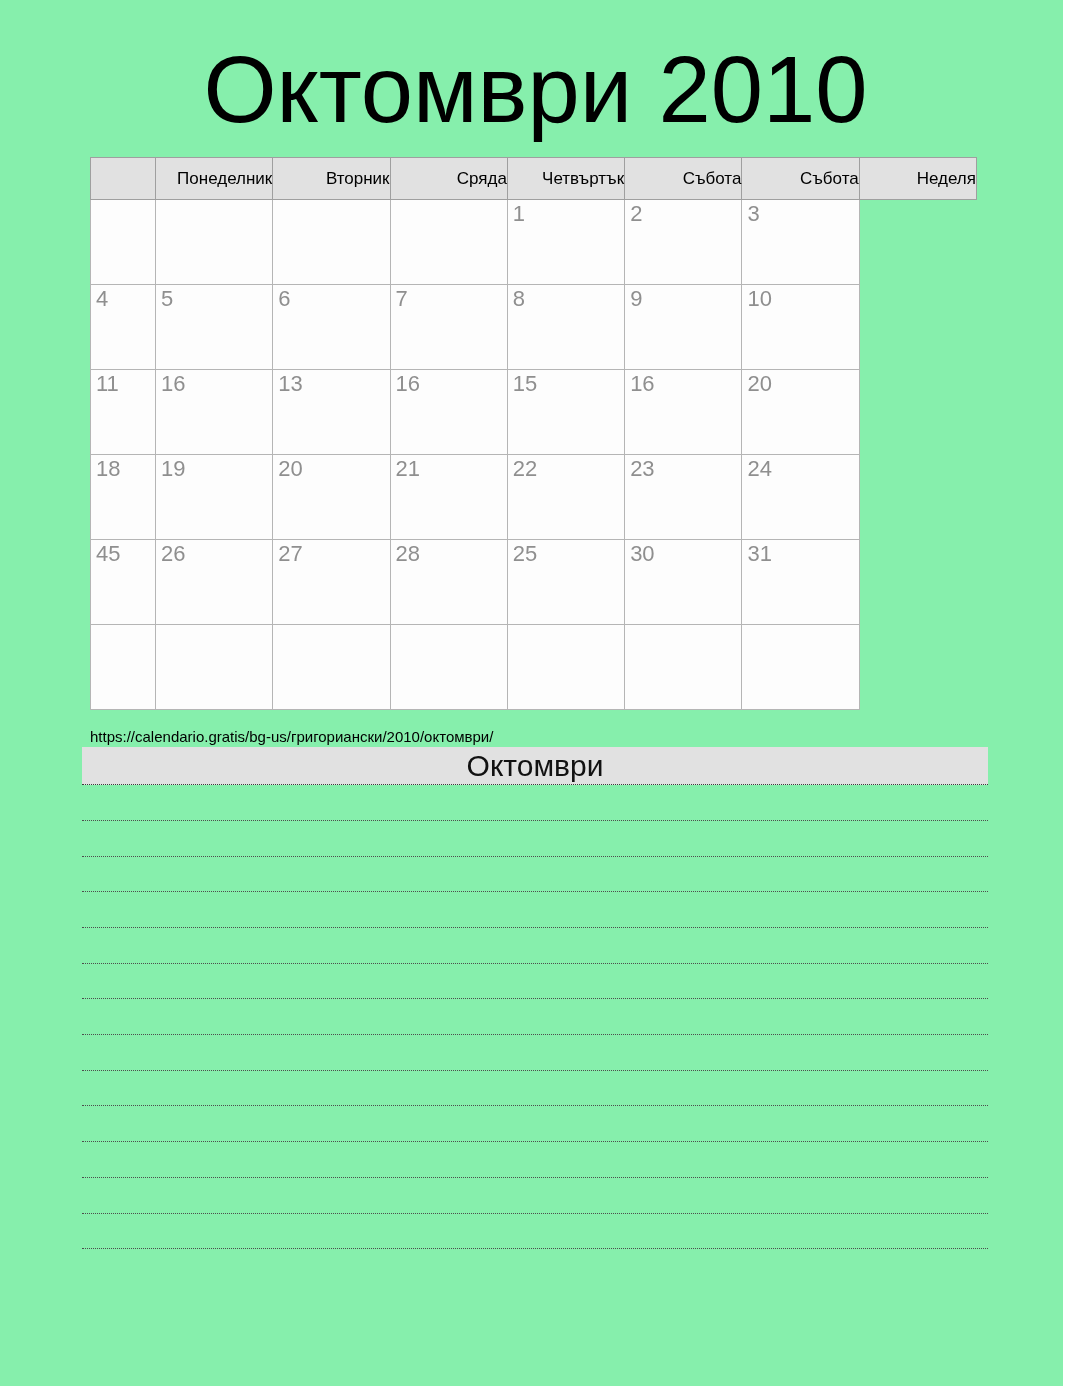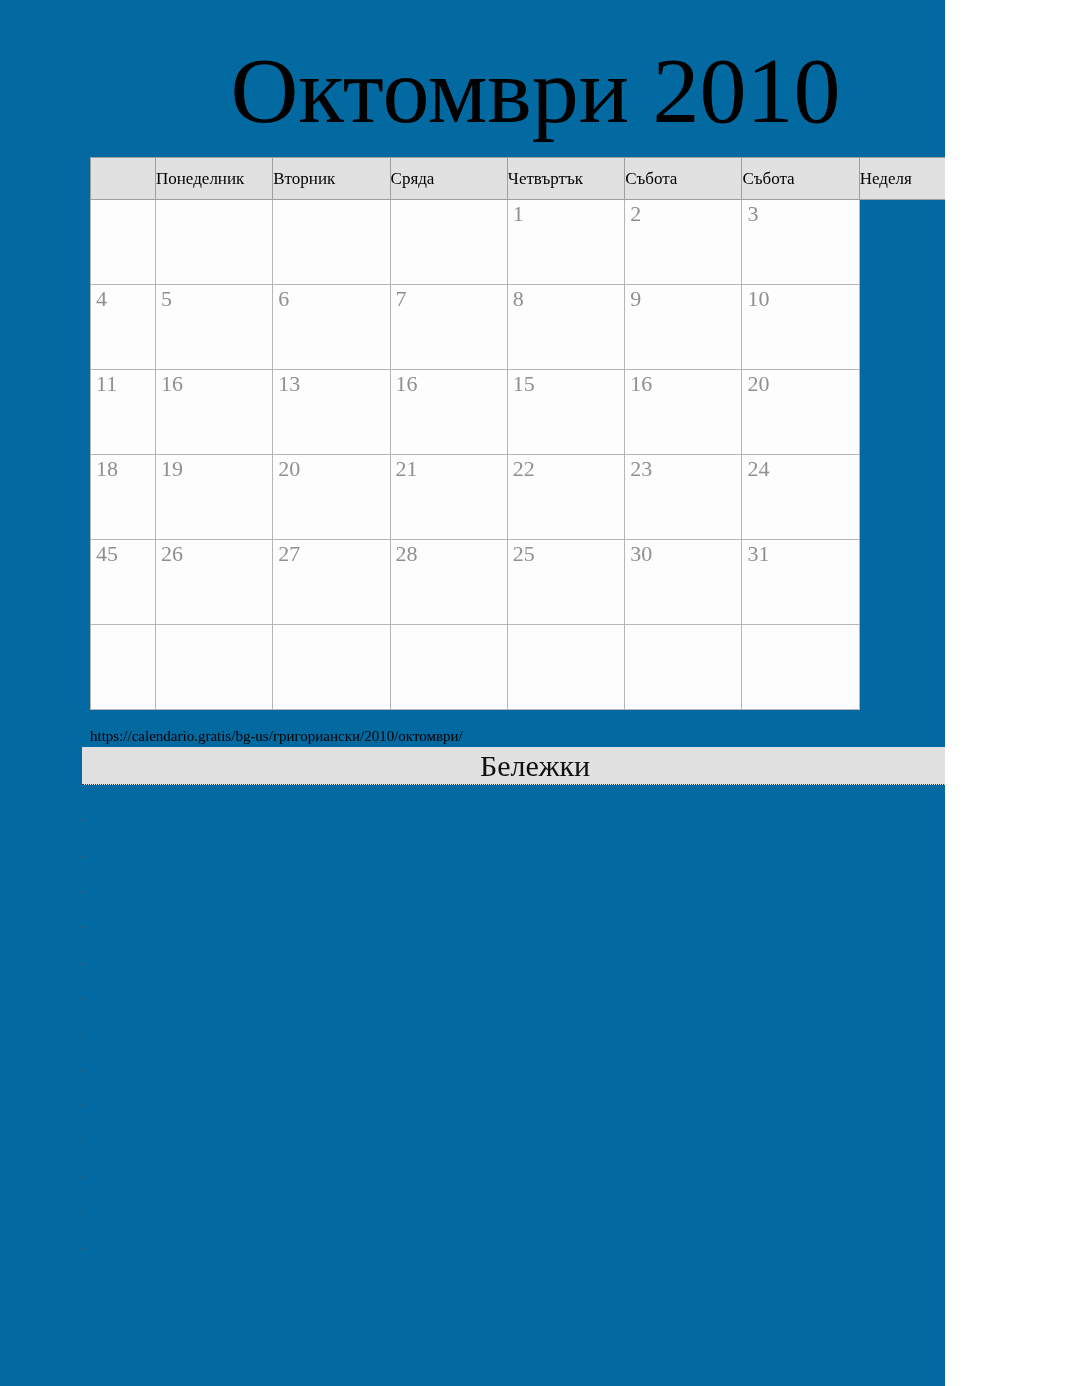--- a/index.html
+++ b/index.html
@@ -1,21 +1,21 @@
 <!DOCTYPE html>
 <html><head>
 <meta charset="utf-8">
 <style>
   html, body { margin: 0; padding: 0; background: #ffffff; }
   .page {
     position: relative;
-    width: 945px;
+    width: 1063px;
     height: 1386px;
-    background: #0369a1;
-    font-family: Liberation Serif, serif;
+    background: #86efac;
+    font-family: Liberation Sans, sans-serif;
     overflow: hidden;
   }
 
   
   .title {
     position: absolute;
     top: 43px;
     left: 0;
     width: 1071px;
     margin: 0;
@@ -38,21 +38,21 @@
   }
   table.calendar th,
   table.calendar td { padding: 0; }
   table.calendar th {
     height: 41px;
     background: #e1e1e1;
     border: 1px solid #9f9f9f;
     font-size: 17px;
     font-weight: 400;
     color: #000000;
-    text-align: left;
+    text-align: right;
     vertical-align: middle;
   }
   td.spacer {
     width: 64px;
     background: #e1e1e1;
     border: 1px solid #9f9f9f;
   }
   td.day {
     height: 84px;
     background: #fdfdfd;
@@ -263,21 +263,21 @@
             <span class="daynum"></span>
           </td>
         </tr>
       </tbody>
   </table>
 
   <div class="url">https://calendario.gratis/bg-us/григориански/2010/октомври/</div>
 
   <div class="notes">
     <div class="notes-bar">
-      <span>Бележки</span>
+      <span>Октомври</span>
     </div>
     <div>
         <div class="note-line"></div>
         <div class="note-line"></div>
         <div class="note-line"></div>
         <div class="note-line"></div>
         <div class="note-line"></div>
         <div class="note-line"></div>
         <div class="note-line"></div>
         <div class="note-line"></div>

